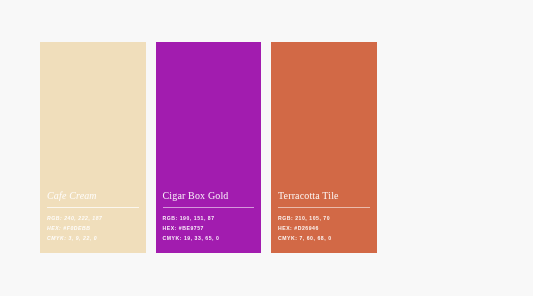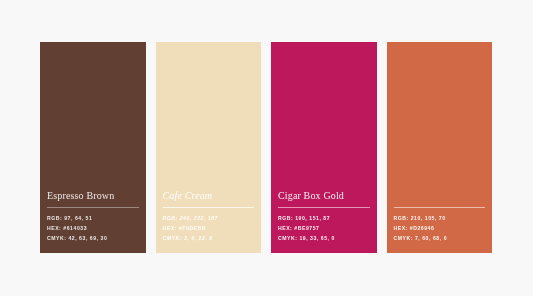--- a/index.html
+++ b/index.html
@@ -84,79 +84,62 @@
   .swatch.s3 { background: #D26946; }
   .swatch.s3 .swatch-title,
   .swatch.s3 .spec-line { color: rgba(255,255,255,0.93); }
   .swatch.s3 .swatch-divider { background: rgba(255,255,255,0.55); }
 </style>
 </head>
 <body style="background: rgb(248, 248, 248);">
 
 <div id="palette-board">
 
-  <div class="swatch s0" style="background: rgb(97, 64, 51);">
-    <div class="swatch-info">
-      <div class="swatch-title">Espresso Brown</div>
-      <div class="swatch-divider"></div>
-      <div class="spec-line">
-        <span class="spec-key">RGB:</span>
-        <span>97, 64, 51</span>
-      </div>
-      <div class="spec-line">
-        <span class="spec-key">HEX:</span>
-        <span>#614033</span>
-      </div>
-      <div class="spec-line">
-        <span class="spec-key">CMYK:</span>
-        <span>42, 63, 69, 30</span>
-      </div>
-    </div>
-  </div>
 
   <div class="swatch s1" style="background: rgb(240, 222, 187);">
     <div class="swatch-info">
       <div class="swatch-title">Cafe Cream</div>
       <div class="swatch-divider"></div>
       <div class="spec-line">
         <span class="spec-key">RGB:</span>
         <span>240, 222, 187</span>
       </div>
       <div class="spec-line">
         <span class="spec-key">HEX:</span>
         <span>#F0DEBB</span>
       </div>
       <div class="spec-line">
         <span class="spec-key">CMYK:</span>
         <span>3, 9, 22, 0</span>
       </div>
     </div>
   </div>
 
-  <div class="swatch s2" style="background: #be185d;">
+  <div class="swatch s2" style="background: #a21caf;">
     <div class="swatch-info">
       <div class="swatch-title">Cigar Box Gold</div>
       <div class="swatch-divider"></div>
       <div class="spec-line">
         <span class="spec-key">RGB:</span>
         <span>190, 151, 87</span>
       </div>
       <div class="spec-line">
         <span class="spec-key">HEX:</span>
         <span>#BE9757</span>
       </div>
       <div class="spec-line">
         <span class="spec-key">CMYK:</span>
         <span>19, 33, 65, 0</span>
       </div>
     </div>
   </div>
 
   <div class="swatch s3" style="background: rgb(210, 105, 70);">
     <div class="swatch-info">
+      <div class="swatch-title">Terracotta Tile</div>
       <div class="swatch-divider"></div>
       <div class="spec-line">
         <span class="spec-key">RGB:</span>
         <span>210, 105, 70</span>
       </div>
       <div class="spec-line">
         <span class="spec-key">HEX:</span>
         <span>#D26946</span>
       </div>
       <div class="spec-line">

